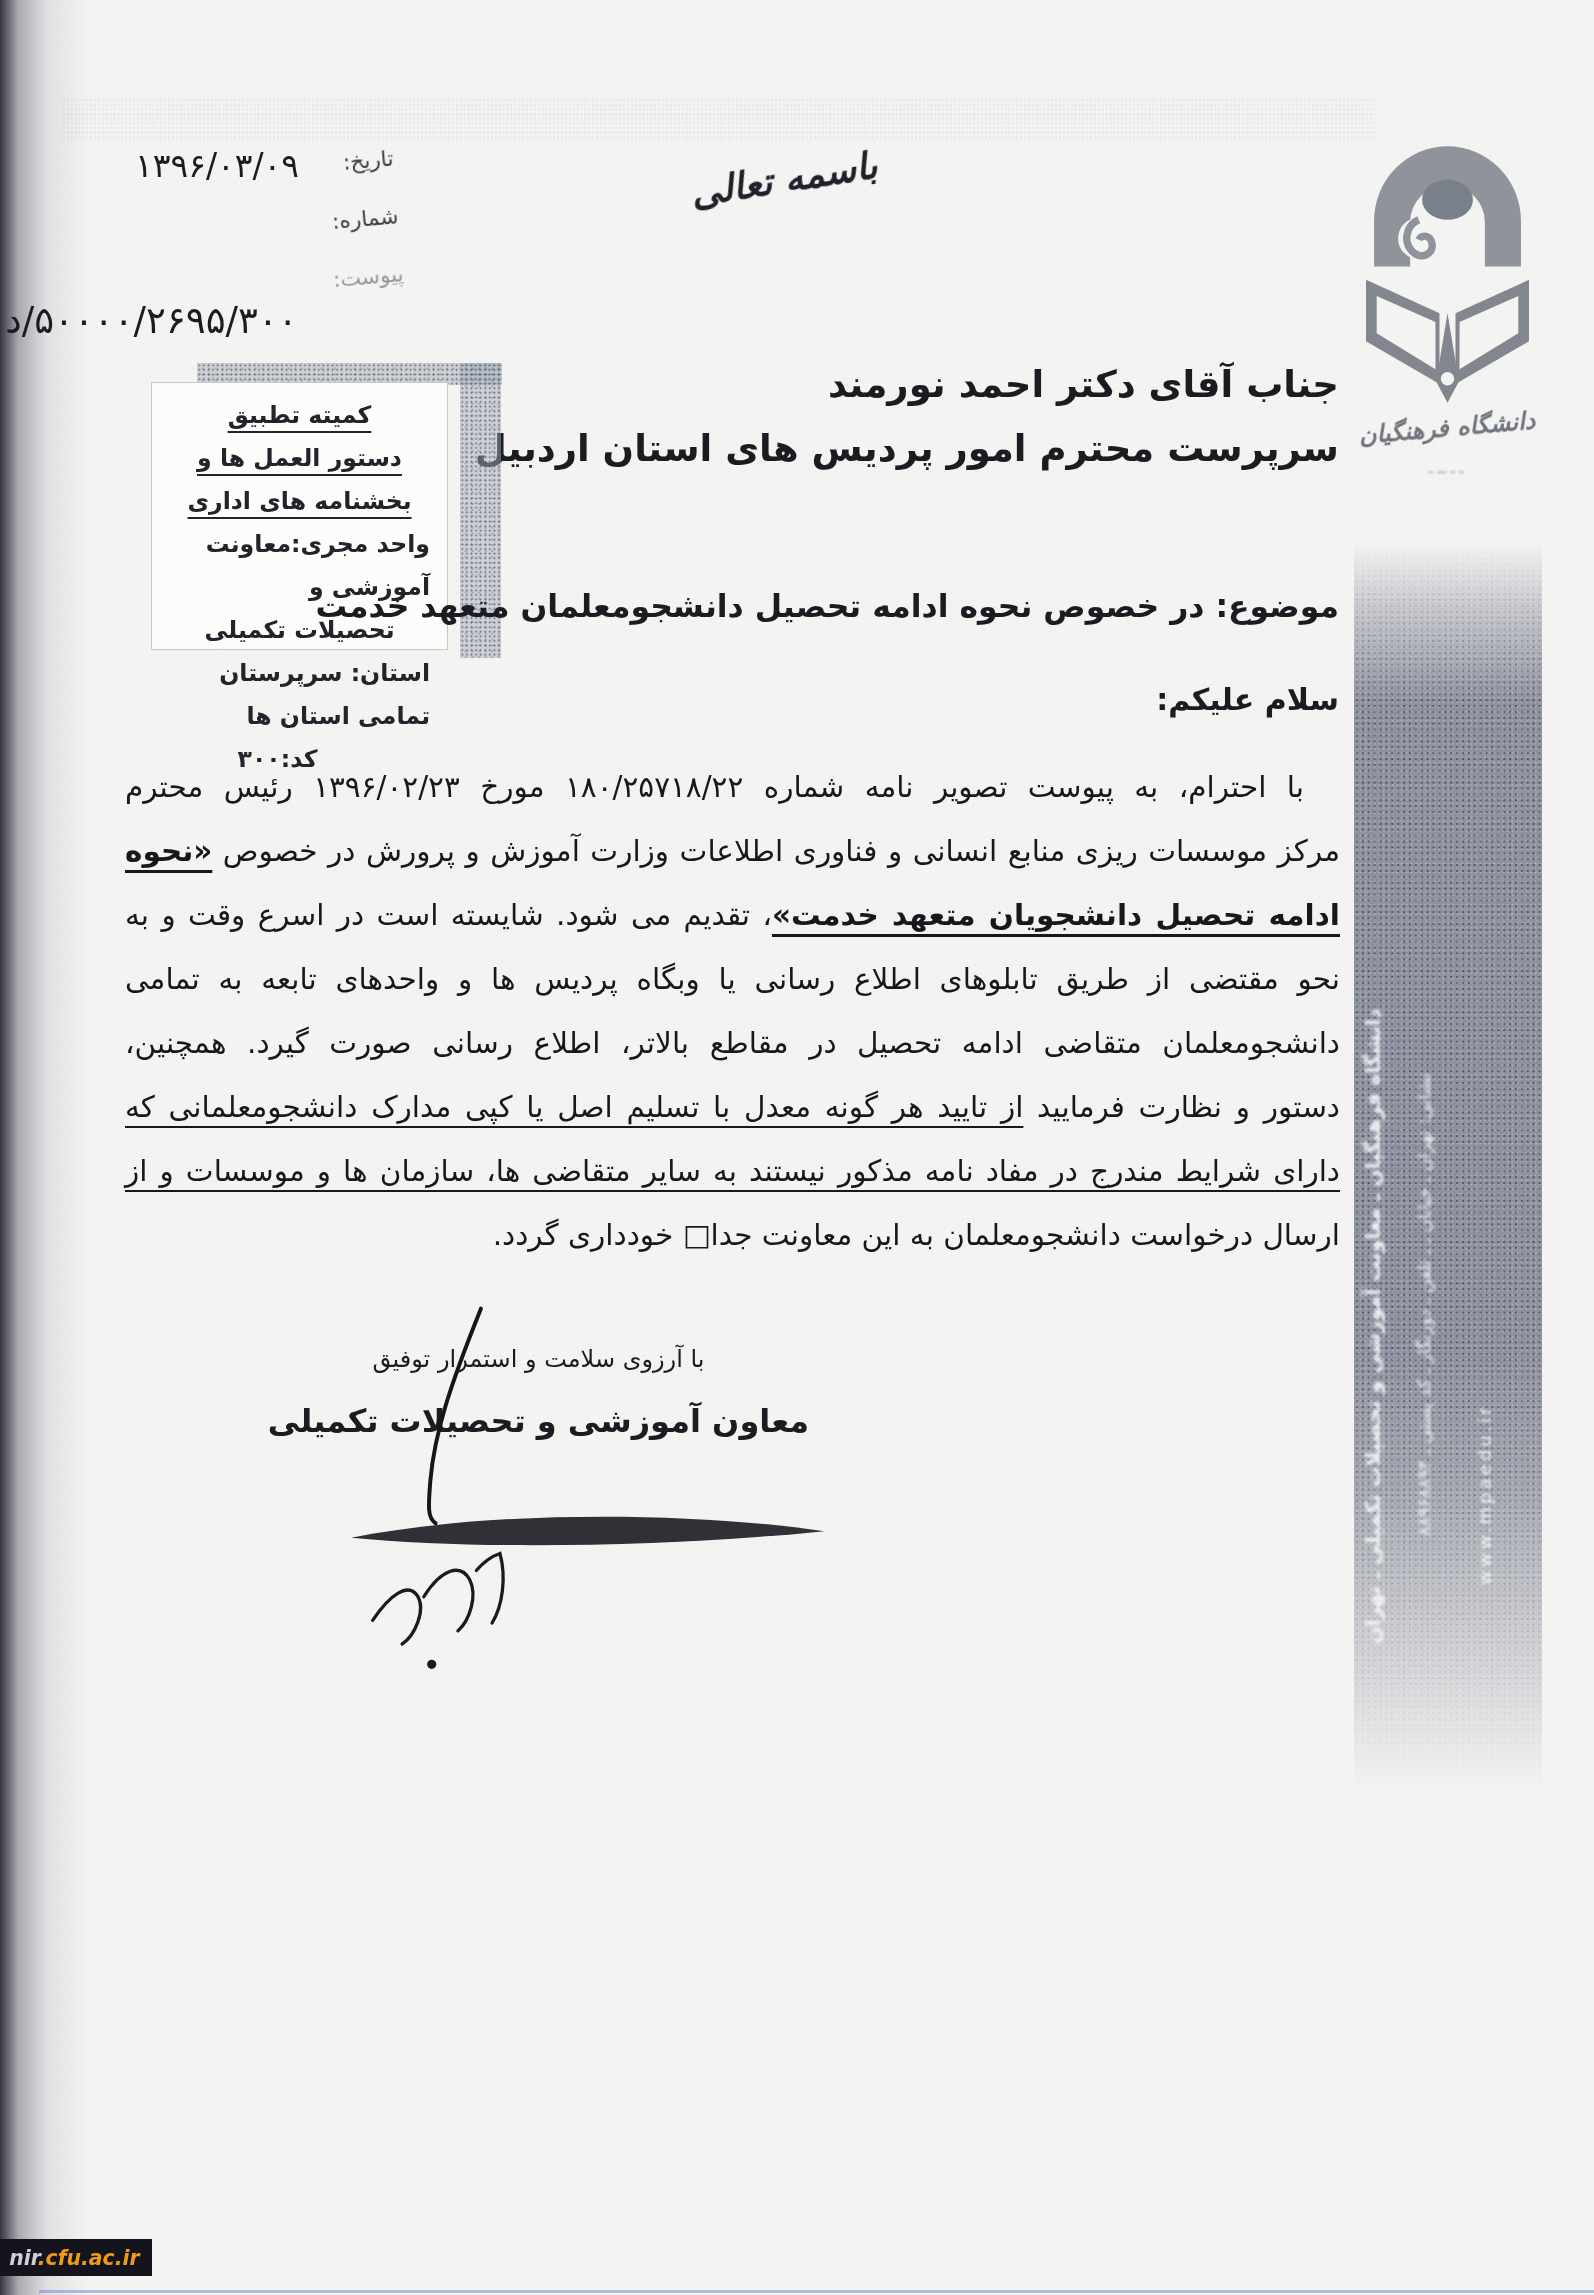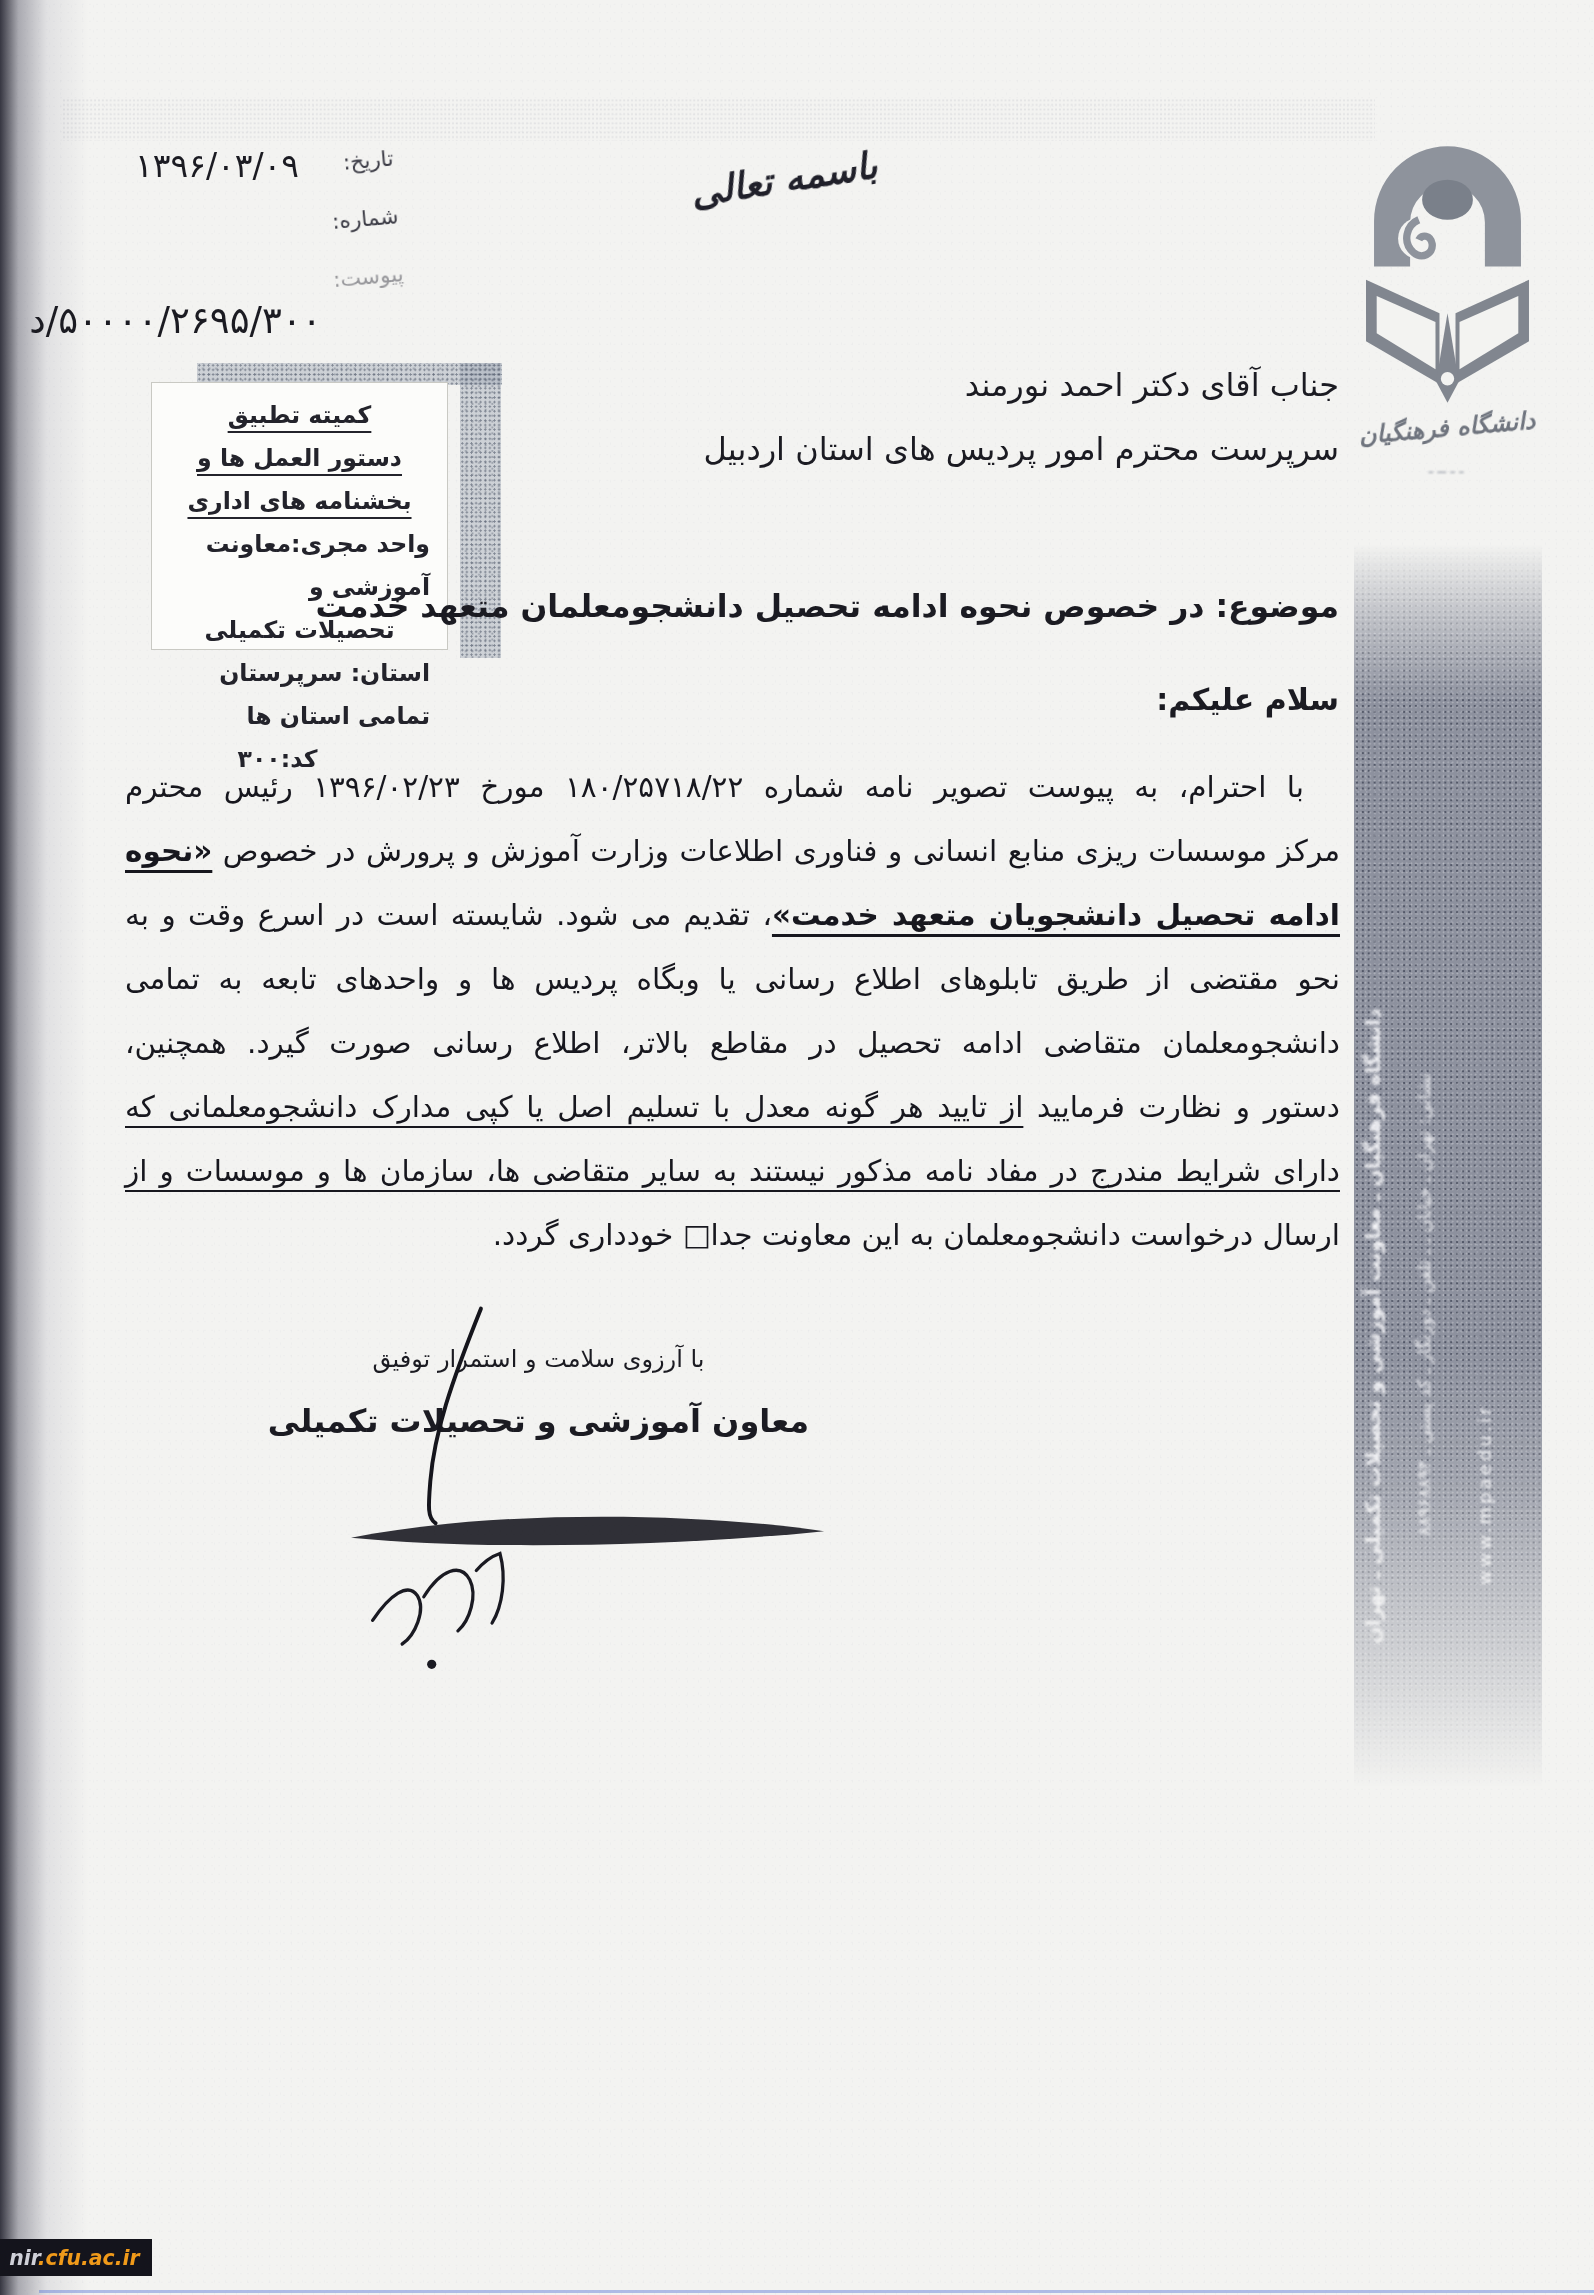--- a/index.html
+++ b/index.html
@@ -19,35 +19,35 @@
     background:linear-gradient(90deg, rgba(38,38,50,.92) 0, rgba(80,80,98,.45) 18.4px, rgba(130,130,150,.16) 47px, rgba(130,130,150,0) 89px);}
   .noise-top{left:62px;top:98px;width:1313px;height:43px;opacity:.5;
     background-image:radial-gradient(rgba(90,95,120,.22) 0.7px, transparent 1.1px);background-size:3.9px 4.6px;}
   
   .meta-labels{left:288px;top:150px;width:112px;text-align:right;direction:rtl;
     font-size:21.7px;color:#3c3c46;transform:rotate(-5deg);filter:blur(0.4px);}
   .meta-labels .lab{height:58px;}
   .lab-attach{opacity:.5;}
   .visual-ltr{direction:ltr;unicode-bidi:bidi-override;}
   .meta-date{left:135px;top:146px;font-size:33px;filter:blur(0.2px);}
-  .meta-number{left:5.3px;top:299px;font-size:37px;filter:blur(0.2px);margin-left:24px;}
+  .meta-number{left:5.3px;top:299px;font-size:37px;filter:blur(0.2px);}
   .meta-attach{left:192px;top:412px;font-size:30px;direction:rtl;}
   
   .besmele{left:666px;top:158px;width:236px;font-size:37px;font-weight:700;font-style:italic;
     transform:rotate(-9deg);filter:blur(0.5px);color:#20202a;text-align:center;}
   
   .logo{left:1351px;top:120px;width:192px;height:394px;}
   .logo svg{display:block;margin:0 auto;}
   .logo-name{position:absolute;top:294px;left:0;width:100%;text-align:center;
     font-size:24px;font-weight:700;font-style:italic;color:#6f747e;
     transform:rotate(-5deg);filter:blur(0.7px);}
   .logo-tagline{position:absolute;top:340px;left:19.7px;width:151px;text-align:center;
     font-size:14.4px;color:#989ea8;filter:blur(1.1px);}
   
-  .recipient{right:255px;top:353px;text-align:right;direction:rtl;font-weight:400;font-size:32px;line-height:64px;}
+  .recipient{right:255px;top:353px;text-align:right;direction:rtl;font-weight:700;font-size:37px;line-height:64px;}
   
   .shadow-top{left:197px;top:363px;width:305px;height:21.7px;}
   .shadow-right{left:460px;top:363px;width:41px;height:295px;}
   .halftone{background-color:rgba(168,176,188,.5);
     background-image:radial-gradient(rgba(66,76,94,.55) 0.9px, transparent 1.3px),radial-gradient(rgba(66,76,94,.38) 0.8px, transparent 1.3px);
     background-size:4.6px 4.6px,6.6px 5.9px;background-position:0 0,2.6px 2.6px;}
   .stamp-box{left:151px;top:382px;width:297px;height:268px;background:#fcfcfa;
     border:0.7px solid #c9c9c3;direction:rtl;font-size:23.6px;font-weight:700;
     line-height:43px;padding-top:10.5px;box-sizing:border-box;color:#23232b;}
   .stamp-box .c{text-align:center;}

